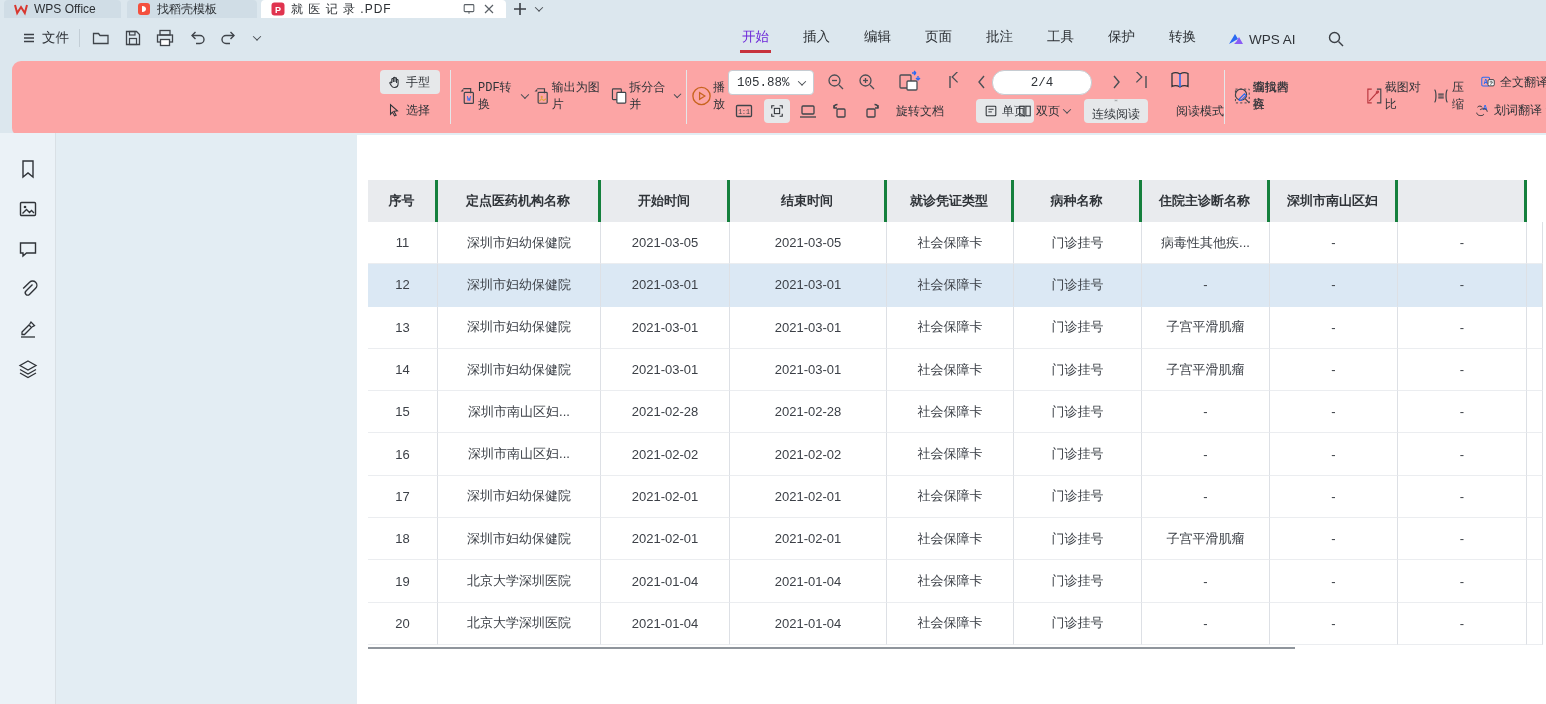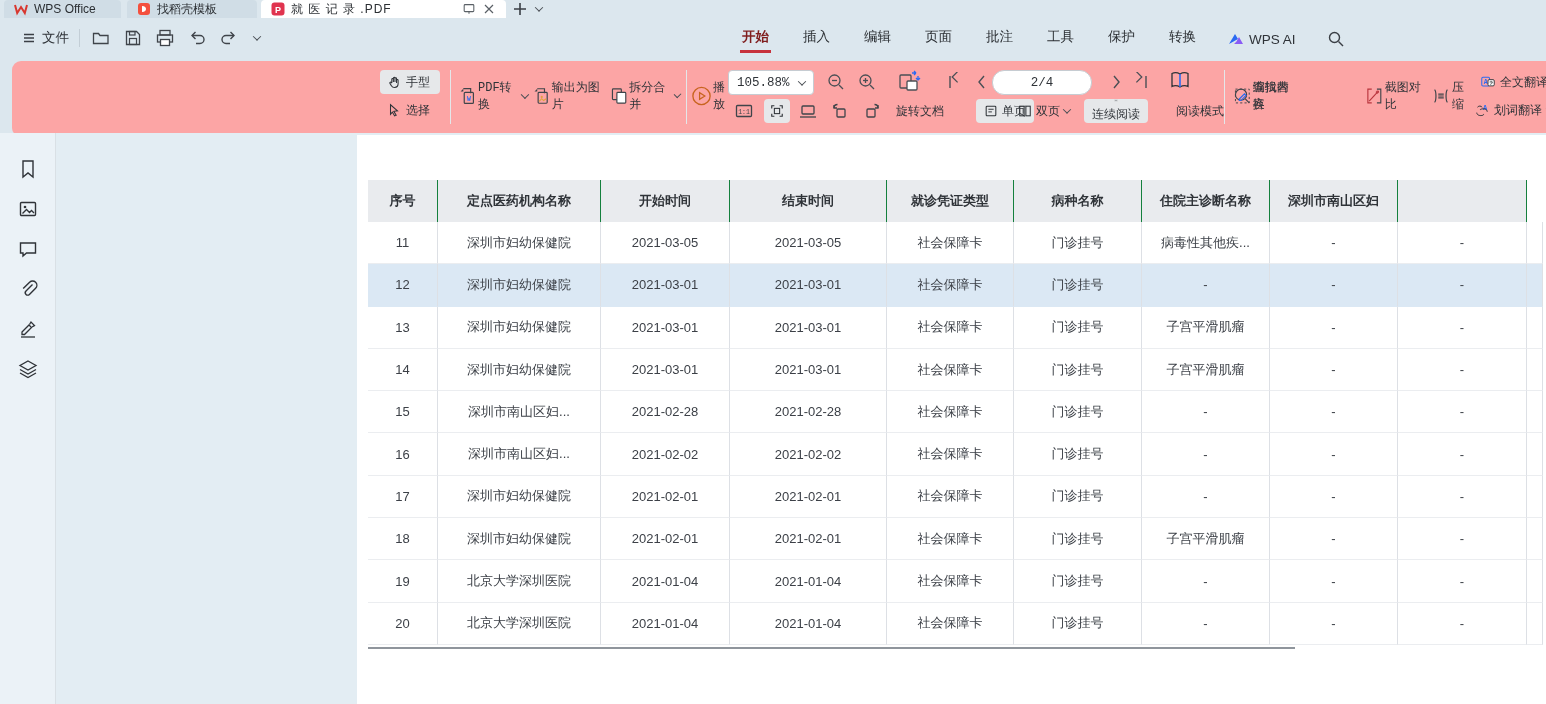--- a/index.html
+++ b/index.html
@@ -15,21 +15,21 @@
   .doc-title { letter-spacing:1px; white-space:pre; }
   .tabctl { position:absolute; top:0; height:18px; display:flex; align-items:center; color:#4a4f55; }
 
   
   #menurow { position:absolute; left:0; top:18px; width:1546px; height:42px; }
   .mleft { position:absolute; left:22px; top:9px; display:flex; align-items:center; gap:10px; }
   .qicon { width:22px; height:22px; display:flex; align-items:center; justify-content:center; color:#3f444a; }
   .vdiv-s { width:1px; height:18px; background:#c3ced6; }
   #menus { position:absolute; left:740px; top:7px; display:flex; align-items:center; gap:30px; font-size:13.5px; }
   .mi { padding:3px 2px 7px; cursor:default; position:relative; color:#2b2f33; }
-  .mi.active { color:#7f1d1d; font-weight:700; }
+  .mi.active { color:#6d28d9; font-weight:400; }
   .mi.active::after { content:""; position:absolute; left:0; right:0; bottom:0; height:3px; background:#c7323d; }
   .wpsai { display:flex; align-items:center; gap:5px; font-size:13.5px; }
 
   
   #panel { position:absolute; left:12px; top:61px; width:1534px; height:76px;
            background:#fca5a5; border-radius:9px 0 0 9px;font-family:Liberation Mono, monospace; }
   .tl { position:absolute; font-size:12px; color:#2f3338; white-space:nowrap; }
   .pill { background:#e6e8ea; border-radius:4px; }
   .hline { display:flex; align-items:center; gap:5px; height:24px; padding:0 7px; }
   .vdiv { position:absolute; top:9px; width:1px; height:54px; background:#e4e7ea; }
@@ -56,21 +56,21 @@
              border-right:1px solid #d9e0e5; }
   .sbi { position:absolute; left:17px; width:22px; height:22px; color:#2f3338; }
   #page { position:absolute; left:357px; top:2px; width:1189px; height:569px; background:#ffffff; }
 
   
   #doctable { position:absolute; left:11px; top:45px; width:1175px; font-size:13px; color:#3c4047; }
   .trow { display:grid;
     grid-template-columns:70px 163px 129px 157px 127px 128px 128px 128px 129px 16px; }
   .th, .td { display:flex; align-items:center; justify-content:center; text-align:center;
              border-right:1px solid #dde0e5; overflow:hidden; white-space:nowrap; }
-  .th { height:42px; background:#e9ebee; font-weight:700; color:#2f3338; border-right:1px solid #15803d; }
+  .th { height:42px; background:#e9ebee; font-weight:700; color:#2f3338; border-right:3px solid #15803d; }
   .td { height:42.3px; border-bottom:1px solid #ebedf0; }
   .trow.hl .td { background:#dbe8f4; border-bottom-color:#dbe8f4; }
   #tbl-bottom-rule { position:absolute; left:11px; top:512px; width:927px; height:2px; background:#8f959c; }
 
   svg { display:block; }
 </style>
 </head>
 <body>
 
 <div id="tabbar">

